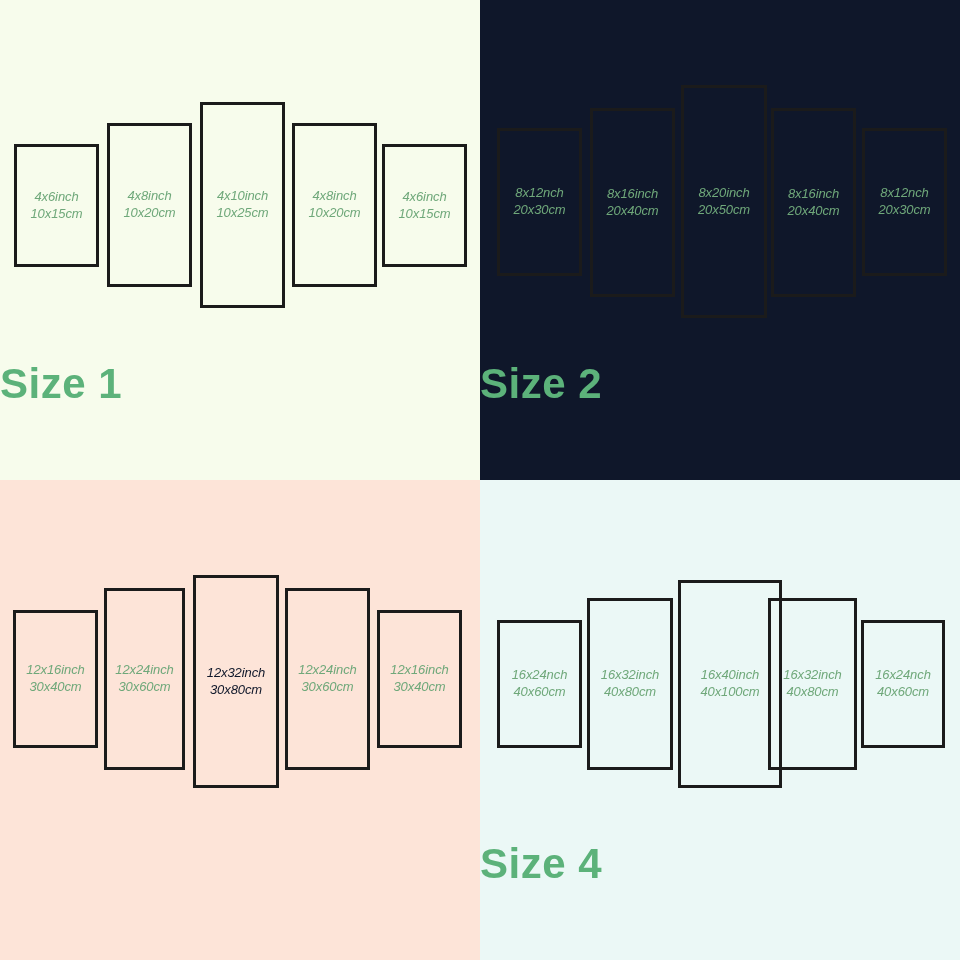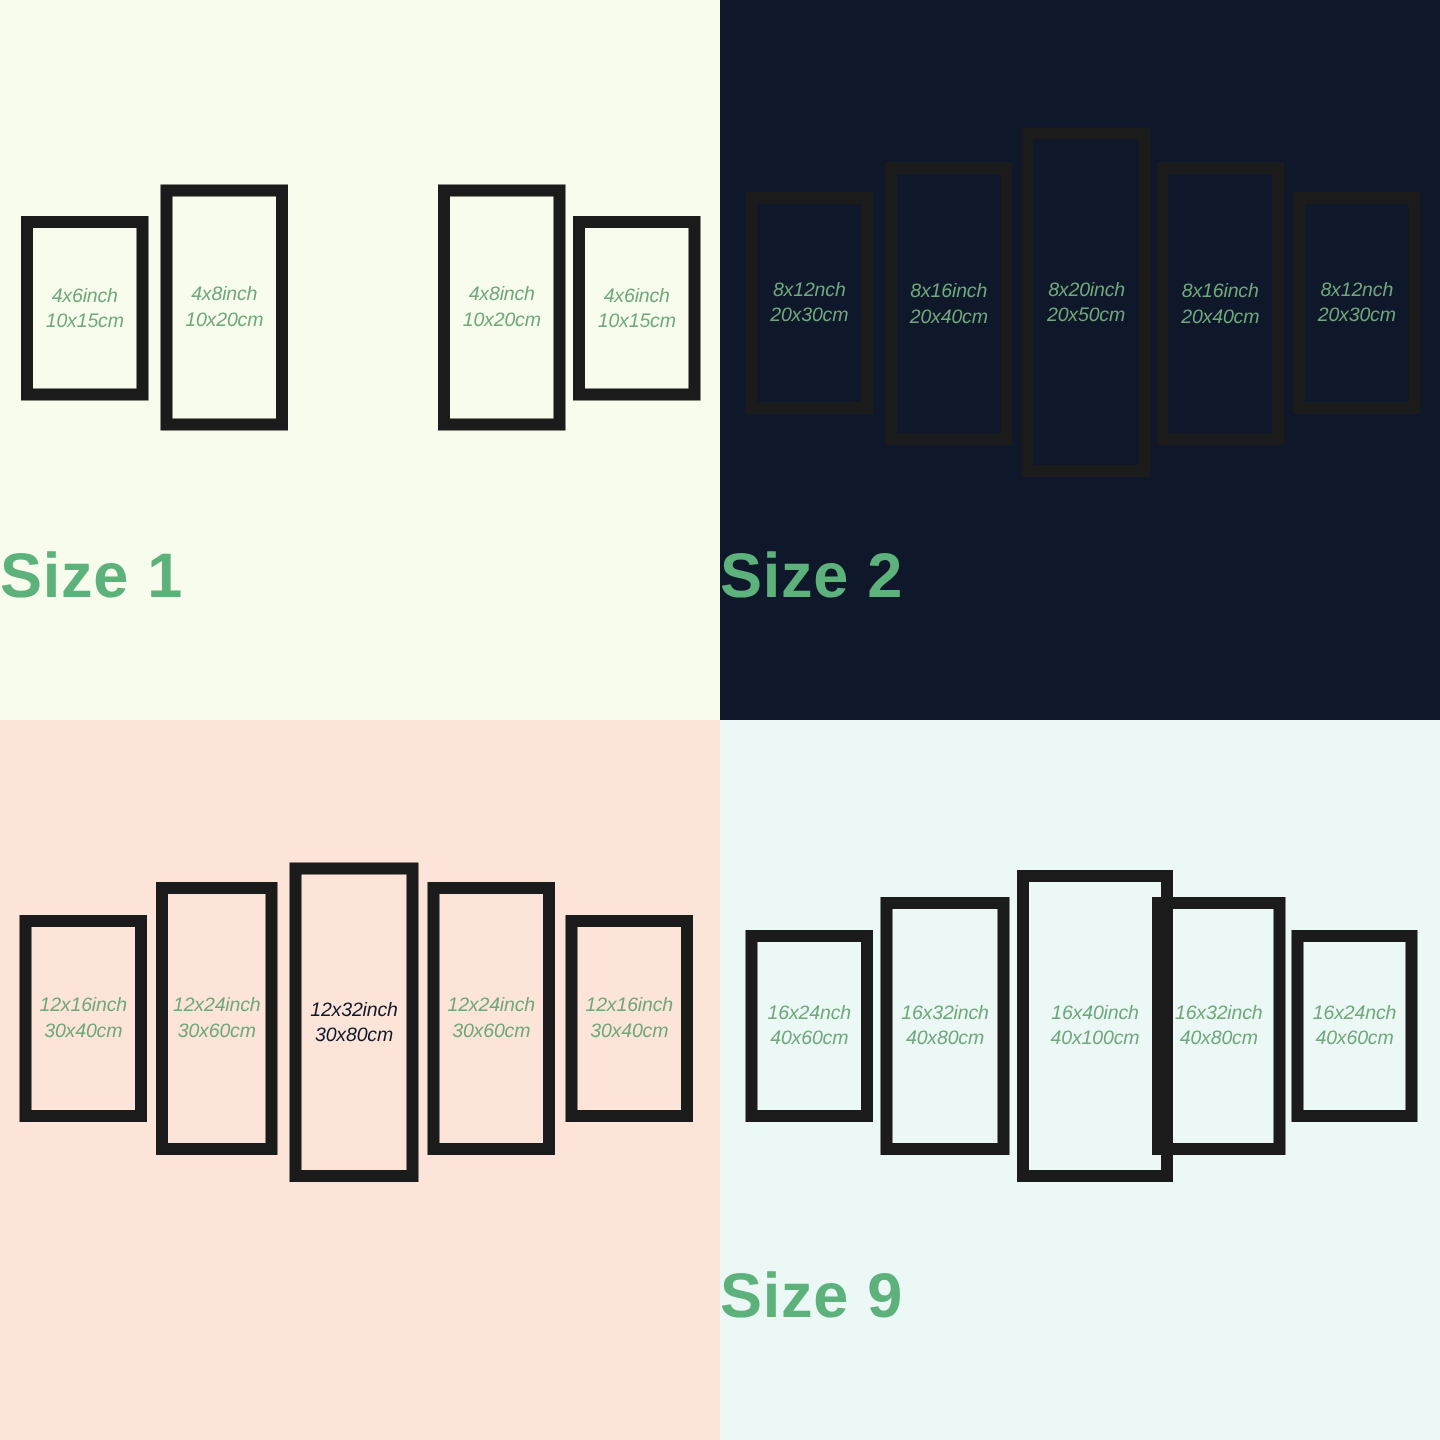--- a/index.html
+++ b/index.html
@@ -31,21 +31,21 @@
   .panel-stage {
     position: absolute;
     left: 0;
     top: 0;
     width: 480px;
     height: 340px;
   }
   .frame {
     position: absolute;
     box-sizing: border-box;
-    border: 8px solid #701a75;
+    border: 3px solid #701a75;
     background: transparent;
     display: flex;
     align-items: center;
     justify-content: center;
   }
   .frame-label {
     font-style: italic;
     font-weight: 400;
     color: #6fa87a;
     text-align: center;
@@ -80,20 +80,26 @@
             <span class="lbl-line">4x6inch</span>
             <span class="lbl-line">10x15cm</span>
           </div>
         </div>
         <div class="frame" style="left: 107px; top: 123px; width: 85px; height: 164px; border-color: rgb(27, 27, 27);">
           <div class="frame-label" style="font-size: 13px; color: rgb(111, 168, 122);">
             <span class="lbl-line">4x8inch</span>
             <span class="lbl-line">10x20cm</span>
           </div>
         </div>
+        <div class="frame" style="left: 200px; top: 102px; width: 85px; height: 206px; border-color: rgb(27, 27, 27);">
+          <div class="frame-label" style="font-size: 13px; color: rgb(111, 168, 122);">
+            <span class="lbl-line">4x10inch</span>
+            <span class="lbl-line">10x25cm</span>
+          </div>
+        </div>
         <div class="frame" style="left: 292px; top: 123px; width: 85px; height: 164px; border-color: rgb(27, 27, 27);">
           <div class="frame-label" style="font-size: 13px; color: rgb(111, 168, 122);">
             <span class="lbl-line">4x8inch</span>
             <span class="lbl-line">10x20cm</span>
           </div>
         </div>
         <div class="frame" style="left: 382px; top: 144px; width: 85px; height: 123px; border-color: rgb(27, 27, 27);">
           <div class="frame-label" style="font-size: 13px; color: rgb(111, 168, 122);">
             <span class="lbl-line">4x6inch</span>
             <span class="lbl-line">10x15cm</span>
@@ -111,21 +117,21 @@
             <span class="lbl-line">20x30cm</span>
           </div>
         </div>
         <div class="frame" style="left: 110px; top: 108px; width: 85px; height: 189px; border-color: rgb(27, 27, 27);">
           <div class="frame-label" style="font-size: 13px; color: rgb(111, 168, 122);">
             <span class="lbl-line">8x16inch</span>
             <span class="lbl-line">20x40cm</span>
           </div>
         </div>
         <div class="frame" style="left: 201px; top: 85px; width: 86px; height: 233px; border-color: rgb(27, 27, 27);">
-          <div class="frame-label" style="font-size: 13px; color: rgb(111, 168, 122); text-align: right;">
+          <div class="frame-label" style="font-size: 13px; color: rgb(111, 168, 122);">
             <span class="lbl-line">8x20inch</span>
             <span class="lbl-line">20x50cm</span>
           </div>
         </div>
         <div class="frame" style="left: 291px; top: 108px; width: 85px; height: 189px; border-color: rgb(27, 27, 27);">
           <div class="frame-label" style="font-size: 13px; color: rgb(111, 168, 122);">
             <span class="lbl-line">8x16inch</span>
             <span class="lbl-line">20x40cm</span>
           </div>
         </div>
@@ -200,15 +206,15 @@
             <span class="lbl-line">40x80cm</span>
           </div>
         </div>
         <div class="frame" style="left: 381px; top: 140px; width: 84px; height: 128px; border-color: rgb(27, 27, 27);">
           <div class="frame-label" style="font-size: 13px; color: rgb(111, 168, 122);">
             <span class="lbl-line">16x24nch</span>
             <span class="lbl-line">40x60cm</span>
           </div>
         </div>
       </div>
-    <div class="size-caption cap-top" style="color: rgb(92, 178, 122);">Size 9</div>
+    <div class="size-caption cap-top" style="color: rgb(92, 178, 122);">Size 4</div>
   </div>
 </div>
 
 </body></html>

